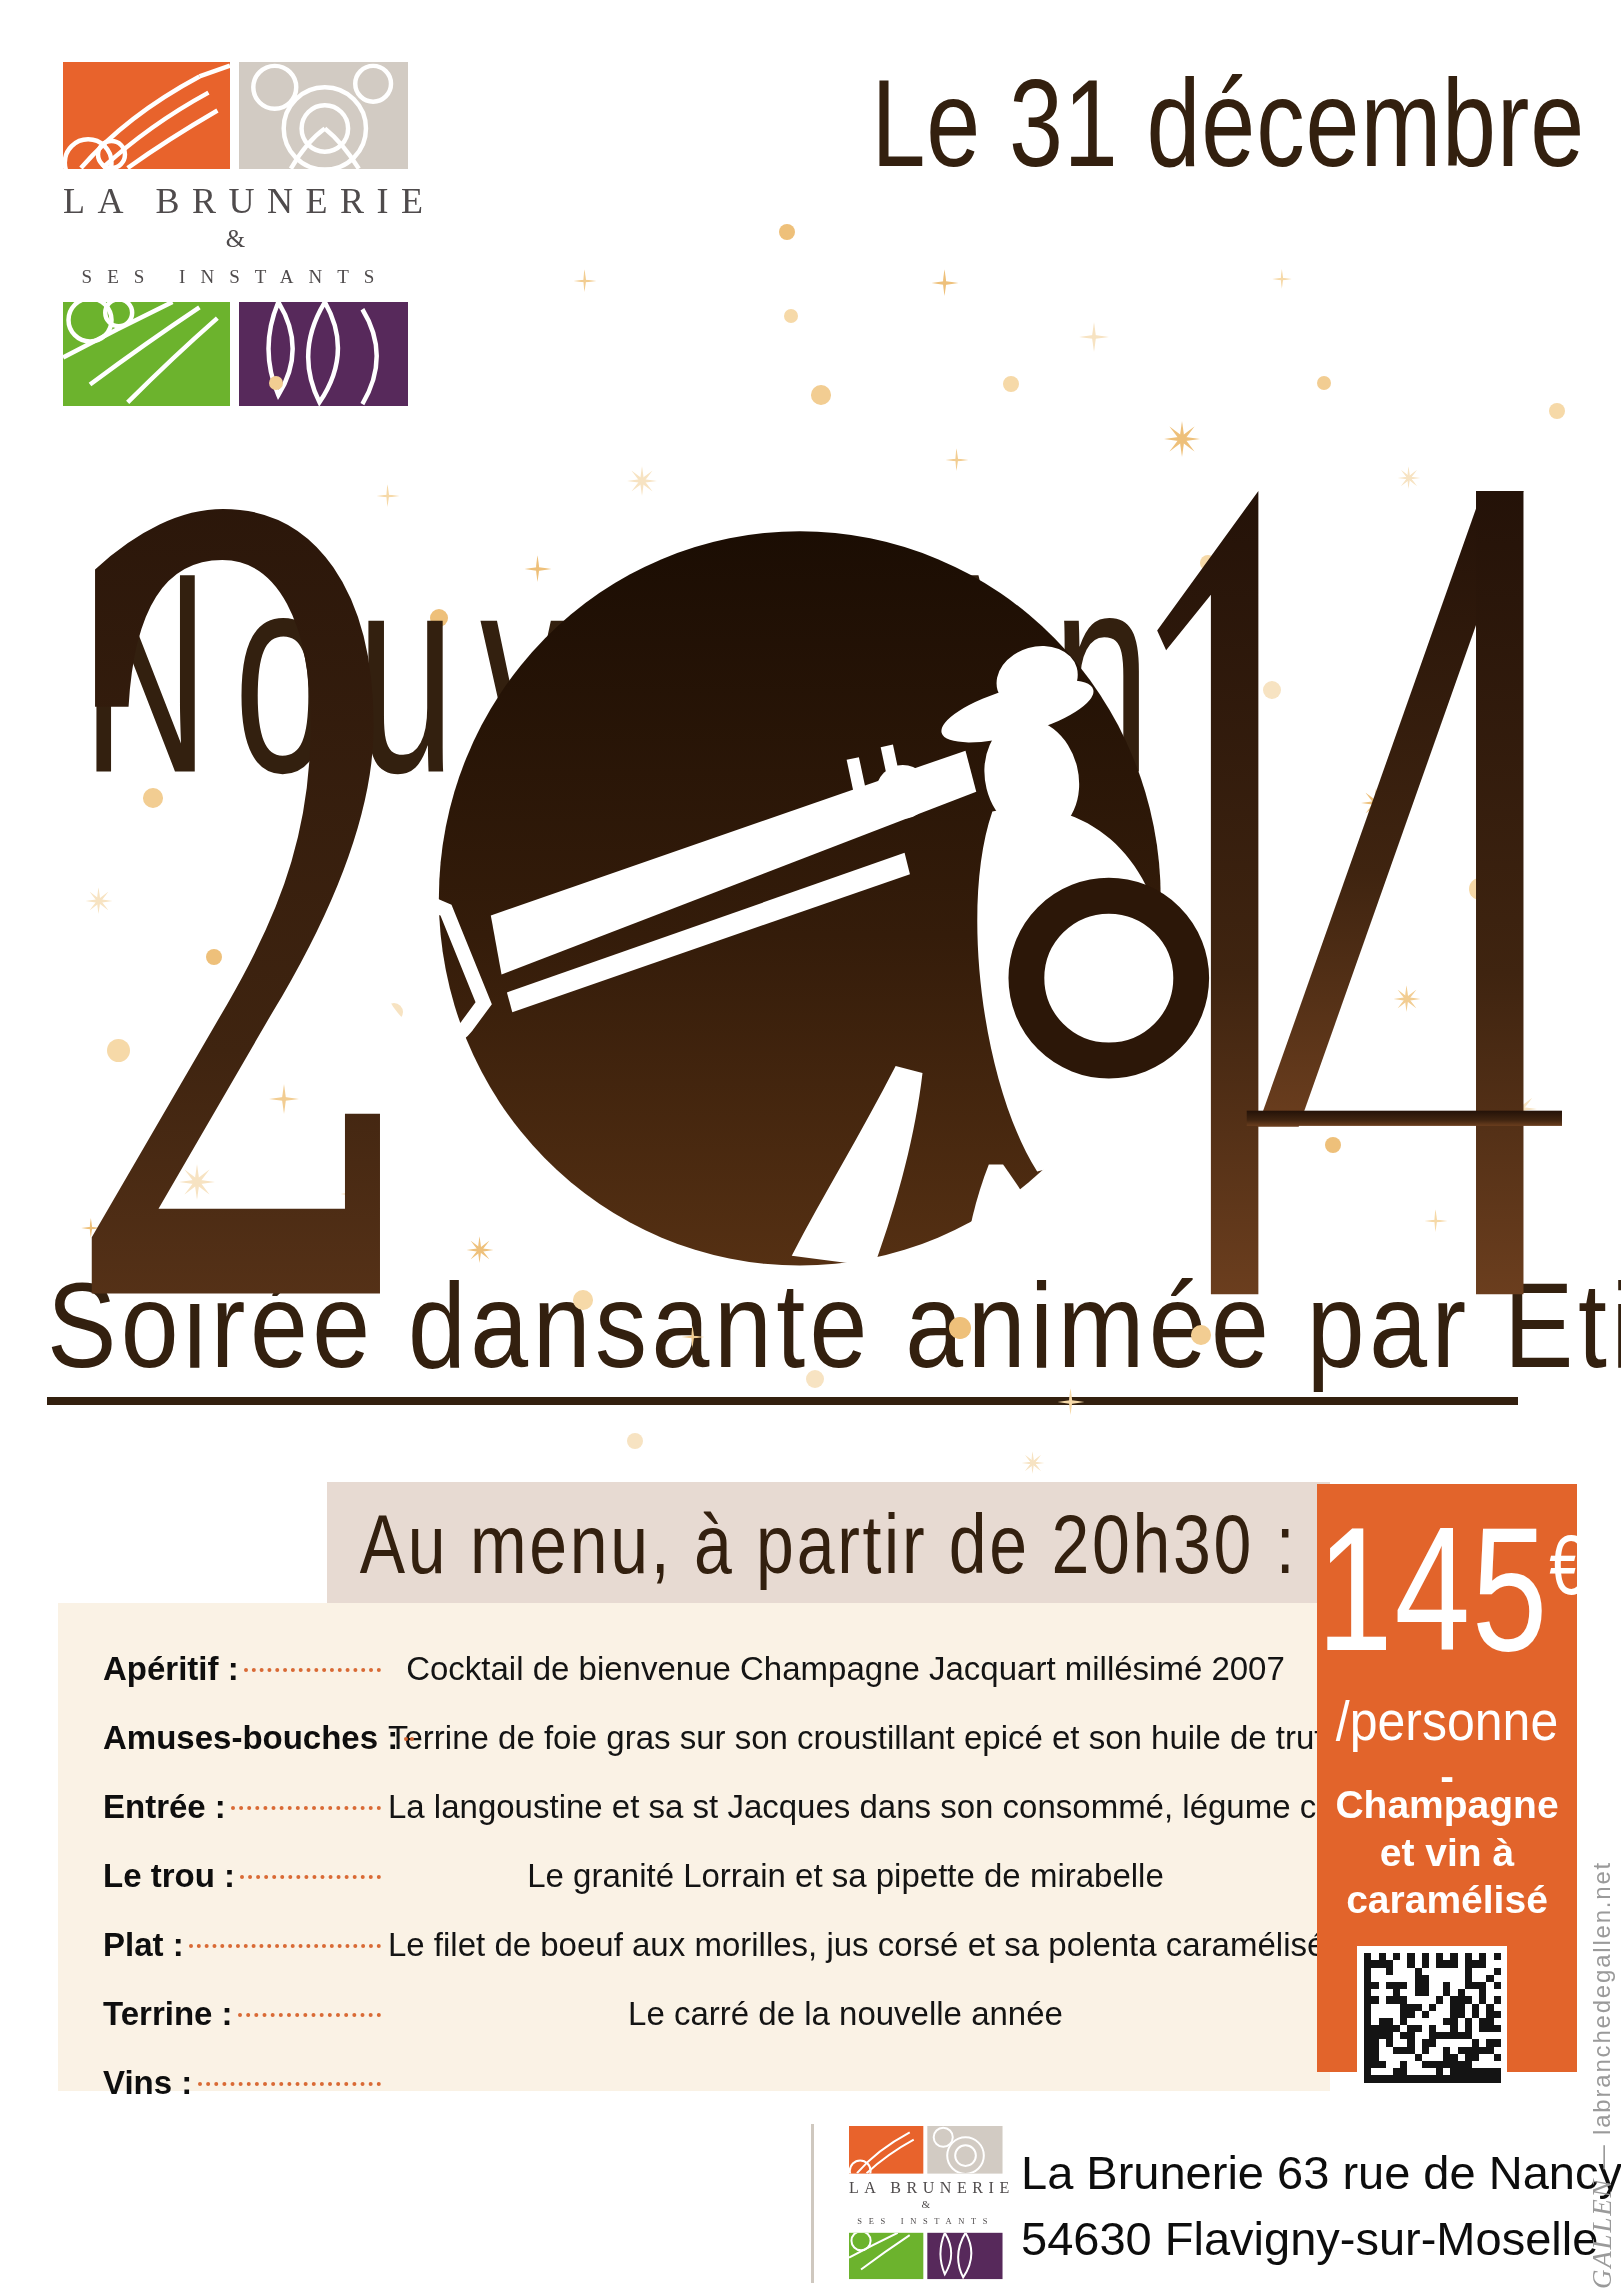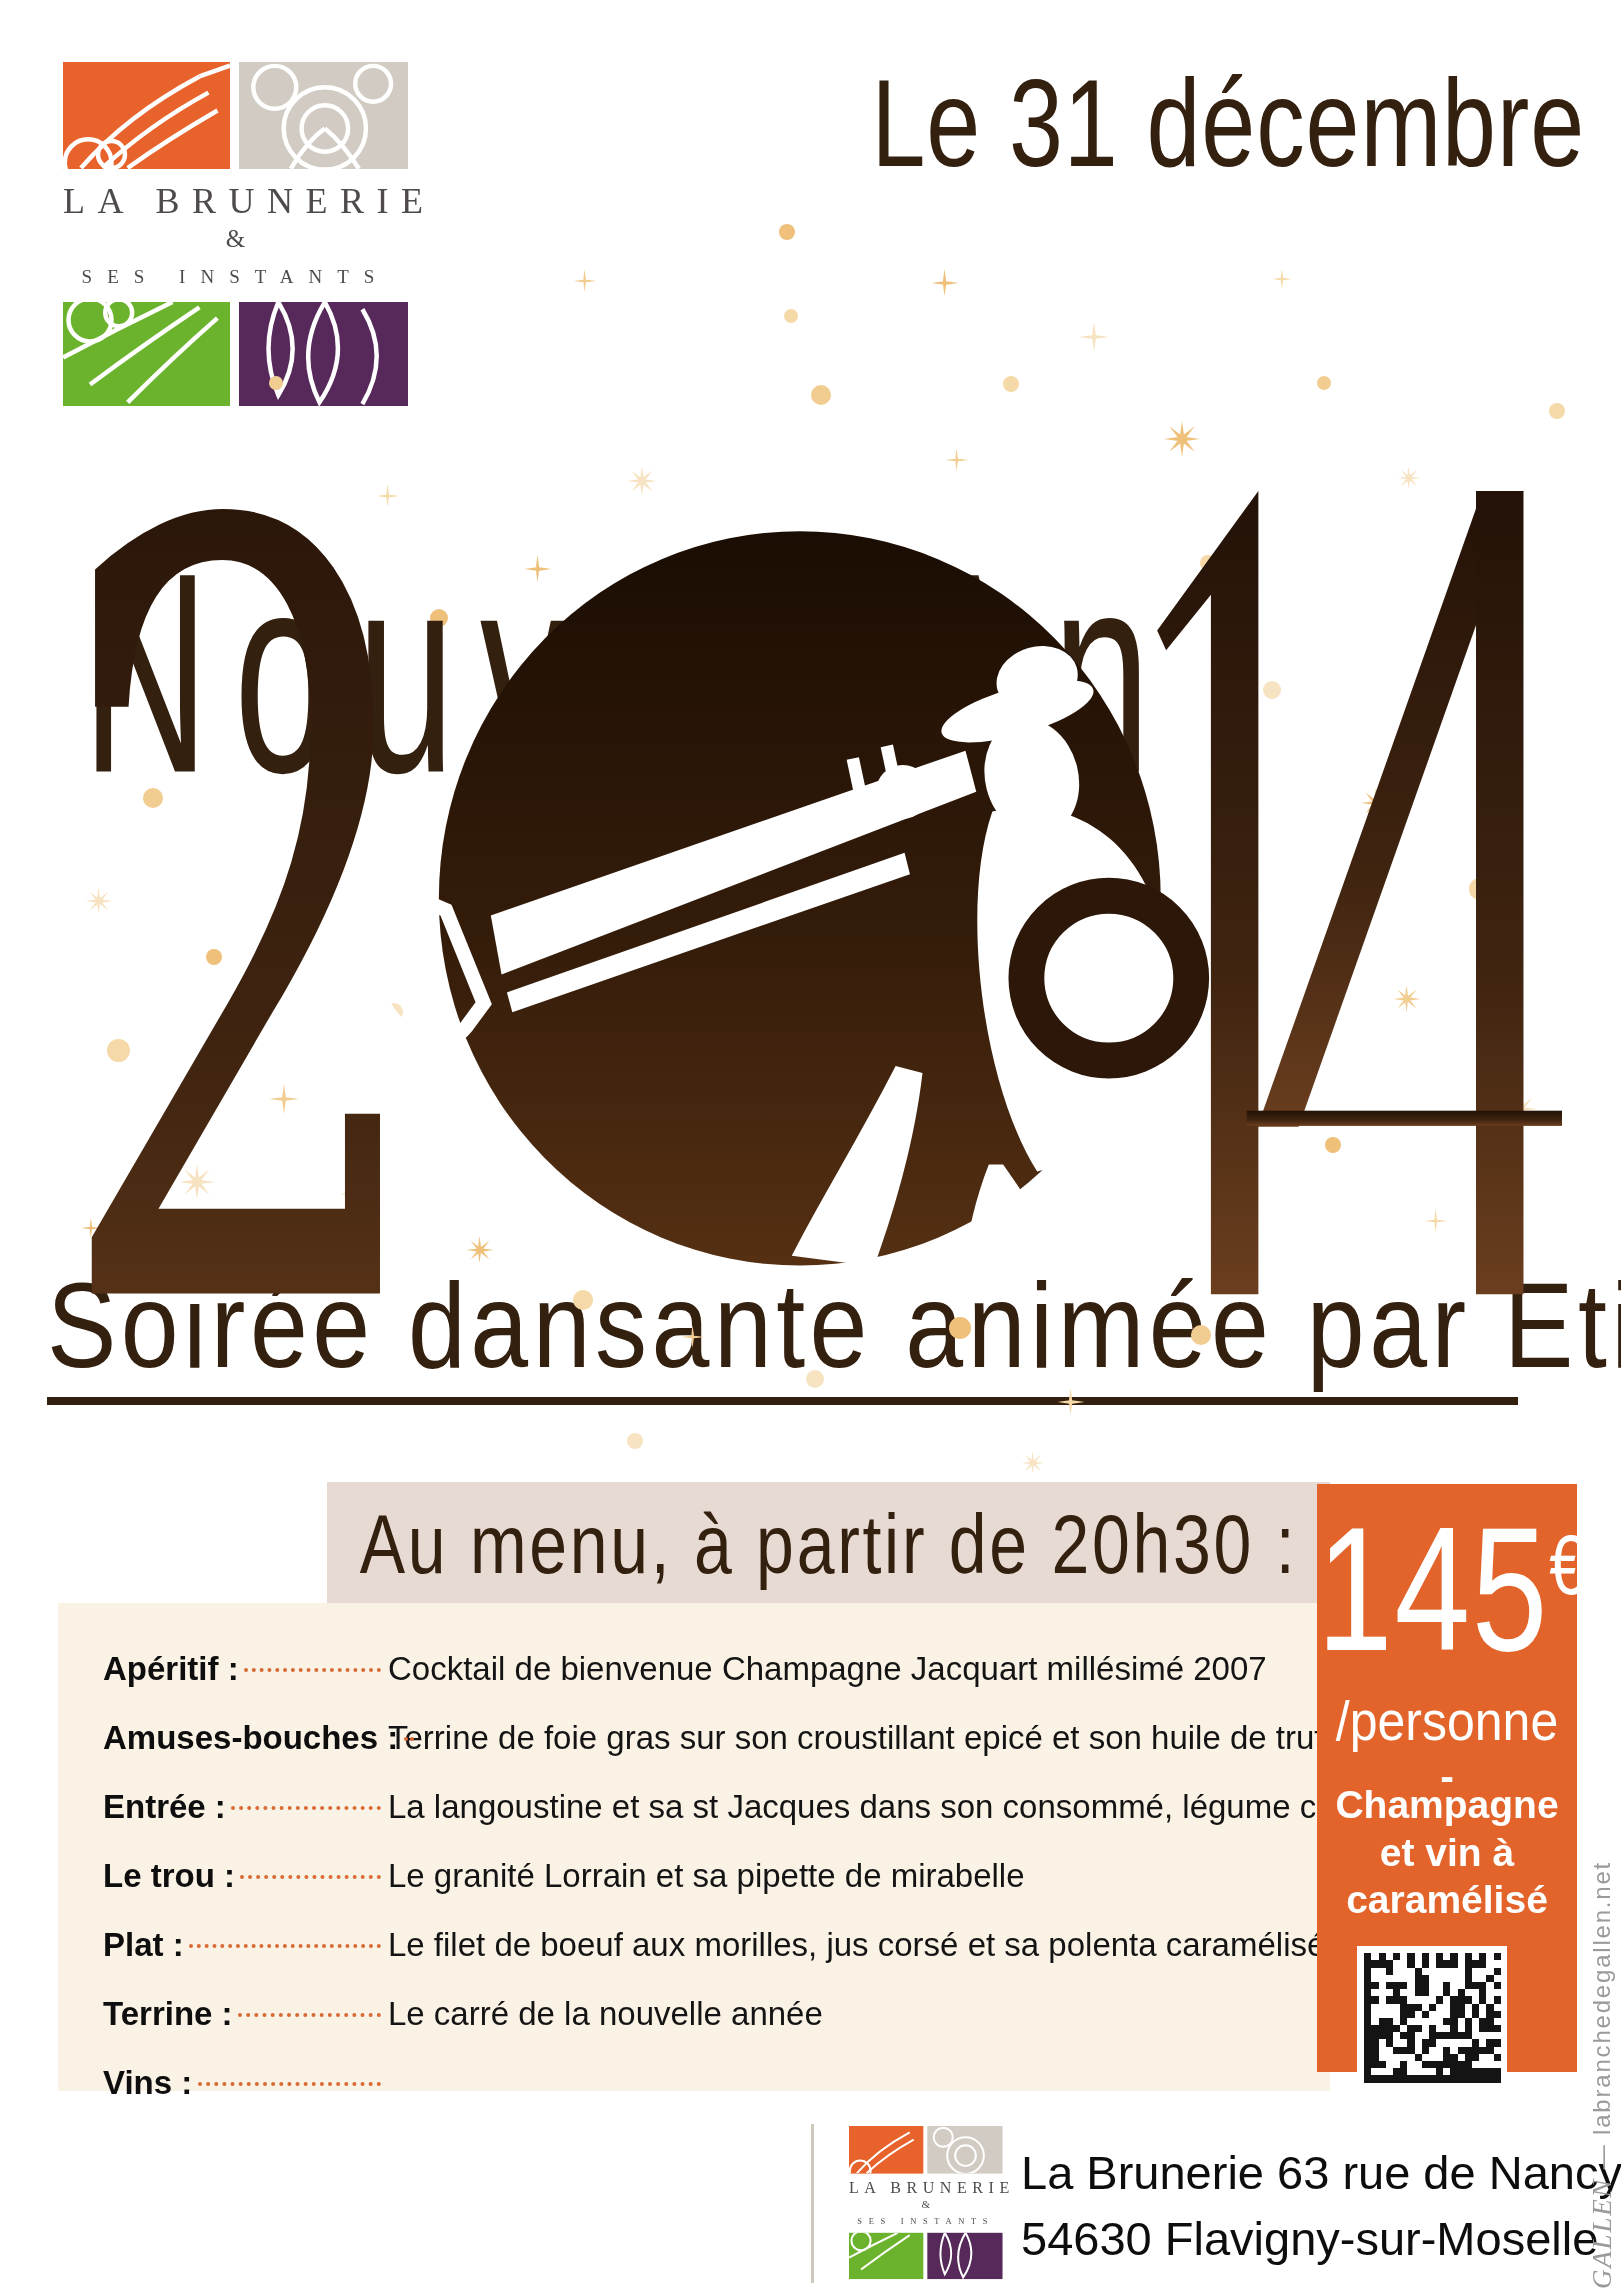--- a/index.html
+++ b/index.html
@@ -43,21 +43,21 @@
   .sp i{position:absolute;left:50%;top:50%;width:14%;height:100%;
         transform:translate(-50%,-50%);clip-path:polygon(50% 0,100% 50%,50% 100%,0 50%);}
 
   
   .menu-band{position:absolute;left:327px;top:1482px;width:1003px;height:121px;background:#e7dad2;z-index:2;}
   .menu-band .txt{position:absolute;left:0;top:14.3px;width:100%;text-align:center;color:#33200f;
                   font-size:68px;letter-spacing:2.7px;white-space:nowrap;
                   transform:scaleY(1.22);transform-origin:top center;}
   .menu-card{position:absolute;left:58px;top:1603px;width:1272px;height:488px;background:#faf2e5;z-index:1;}
   .menu-rows{position:absolute;left:45px;top:47px;width:1200px;}
-  .menu-row{display:grid;grid-template-columns:285px 1fr;align-items:baseline;height:69px;}
+  .menu-row{display:grid;grid-template-columns:285px 1fr;align-items:baseline;height:69px;text-align:center;}
   .menu-row .lead{display:flex;align-items:baseline;min-width:0;}
   .menu-row .label{font-weight:bold;font-size:33px;color:#0e0e0e;white-space:nowrap;}
   .menu-row .dots{flex:1;min-width:10.7px;margin:0 7.2px 0 5.4px;border-bottom:4.5px dotted #d96a35;
                   transform:translateY(-8px);}
   .menu-row .desc{font-size:33px;color:#141414;white-space:nowrap;}
 
   
   .price-box{position:absolute;left:1317px;top:1484px;width:260px;height:588px;background:#e2642b;
              color:#fff;text-align:center;z-index:2;}
   .price-num{position:absolute;left:0;top:16px;width:100%;font-size:136px;letter-spacing:1.8px;line-height:1;

